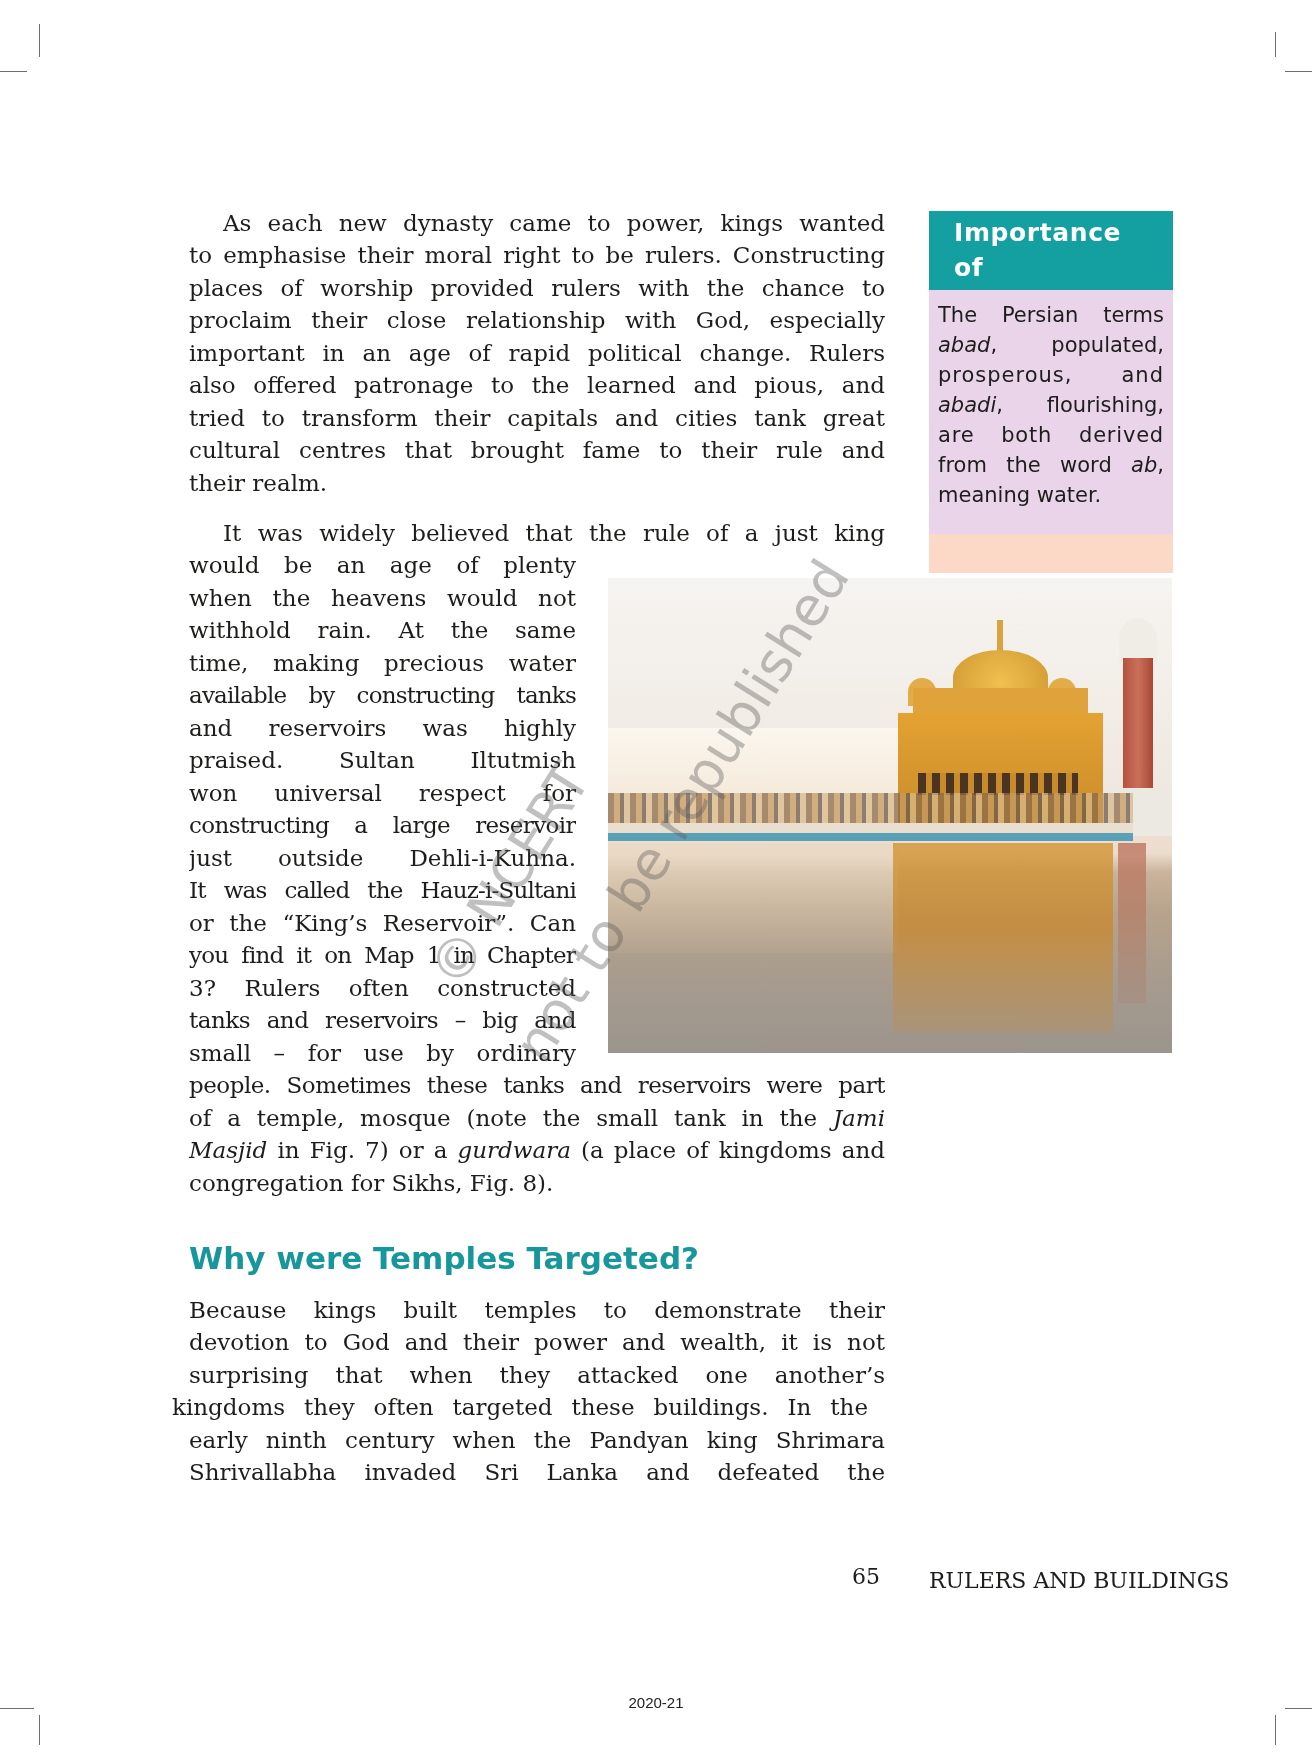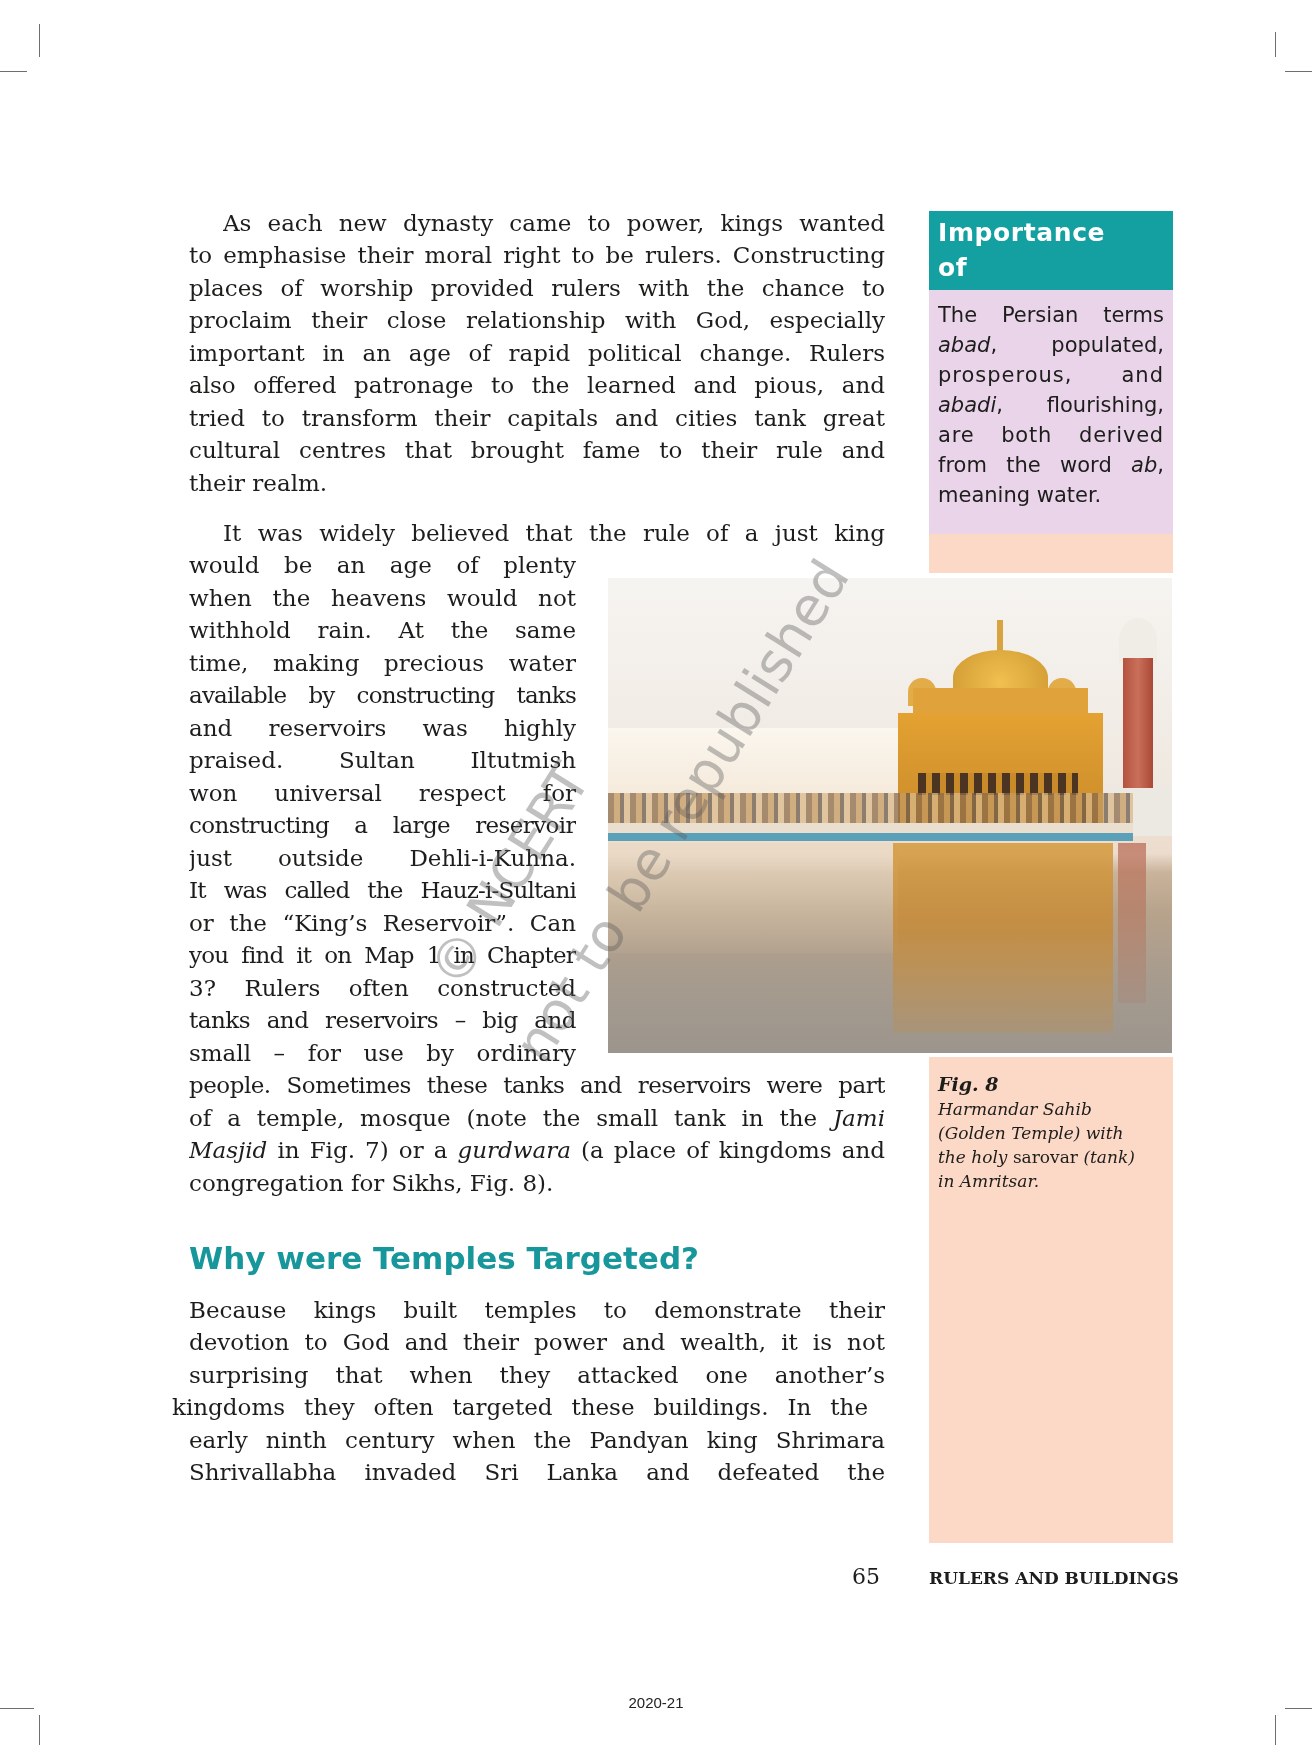--- a/index.html
+++ b/index.html
@@ -99,22 +99,22 @@
   }
 
   .pagenum {
     position: absolute; left: 852px; top: 1564px;
     font-family: "DejaVu Serif", "Liberation Serif", serif;
     font-size: 22px; color: #1d1d1b;
   }
   .runhead {
     position: absolute; left: 929px; top: 1568px; width: 244px;
     font-family: "DejaVu Serif", "Liberation Serif", serif;
-    font-size: 17px; color: #1d1d1b; white-space: nowrap; letter-spacing: 0px;
-    text-align: justify; text-align-last: justify; font-weight: bold;
+    font-size: 22px; color: #1d1d1b; white-space: nowrap; letter-spacing: 0px;
+    text-align: justify; text-align-last: justify;
   }
   .year {
     position: absolute; left: 625px; top: 1694px; width: 62px; text-align: center;
     font-family: "Liberation Sans", "DejaVu Sans", sans-serif;
     font-size: 15px; color: #222;
   }
 </style>
 </head>
 <body>
 
@@ -176,21 +176,21 @@
     <div class="line just" style="left:189px;top:1327px;width:696px;">devotion to God and their power and wealth, it is not</div>
     <div class="line just" style="left:189px;top:1360px;width:696px;">surprising that when they attacked one another’s</div>
     <div class="line just" style="left:172px;top:1392px;width:696px;">kingdoms they often targeted these buildings. In the</div>
     <div class="line just" style="left:189px;top:1425px;width:696px;">early ninth century when the Pandyan king Shrimara</div>
     <div class="line just" style="left:189px;top:1457px;width:696px;">Shrivallabha invaded Sri Lanka and defeated the</div>
   </div>
 
   <div>
     <div class="side-head">
       <div class="side-head-text">
-        <div style="text-align:justify;text-align-last:justify;width:200px;">Importance of</div>
+        <div style="text-align:justify;text-align-last:justify;width:200px;margin-left:16px;">Importance of</div>
         <div>water</div>
       </div>
     </div>
     <div class="side-body">
       <div class="side-line j" style="top:10px;">The Persian terms</div>
       <div class="side-line j" style="top:40px;"><i>abad</i><span>, populated,</span></div>
       <div class="side-line j" style="top:70px;letter-spacing:1px;">prosperous, and</div>
       <div class="side-line j" style="top:100px;"><i>abadi</i><span>, flourishing,</span></div>
       <div class="side-line j" style="top:130px;letter-spacing:0.8px;">are both derived</div>
       <div class="side-line j" style="top:160px;"><span>from the word </span><i>ab</i><span>,</span></div>
@@ -217,24 +217,17 @@
     <div class="walk"></div>
     <div class="walkedge"></div>
     <div class="reflect2"></div>
     <div class="reflect"></div>
     <div class="reflect3"></div>
   </div>
 
   <div class="watermark" style="left:470px;top:935px;font-size:54px;transform:rotate(-58deg);">© NCERT</div>
   <div class="watermark" style="left:555px;top:1010px;font-size:54px;transform:rotate(-58deg);">not to be republished</div>
 
-  <div class="cap-box">
-    <div class="cap-line fig" style="top:15px;">Fig. 8</div>
-    <div class="cap-line" style="top:40px;"><i>Harmandar Sahib</i></div>
-    <div class="cap-line" style="top:64px;"><i>(Golden Temple) with</i></div>
-    <div class="cap-line" style="top:88px;"><i>the holy</i><span> sarovar </span><i>(tank)</i></div>
-    <div class="cap-line" style="top:112px;"><i>in Amritsar.</i></div>
-  </div>
 
   <div class="pagenum">65</div>
   <div class="runhead">RULERS AND BUILDINGS</div>
   <div class="year">2020-21</div>
 </div>
 
 </body></html>

